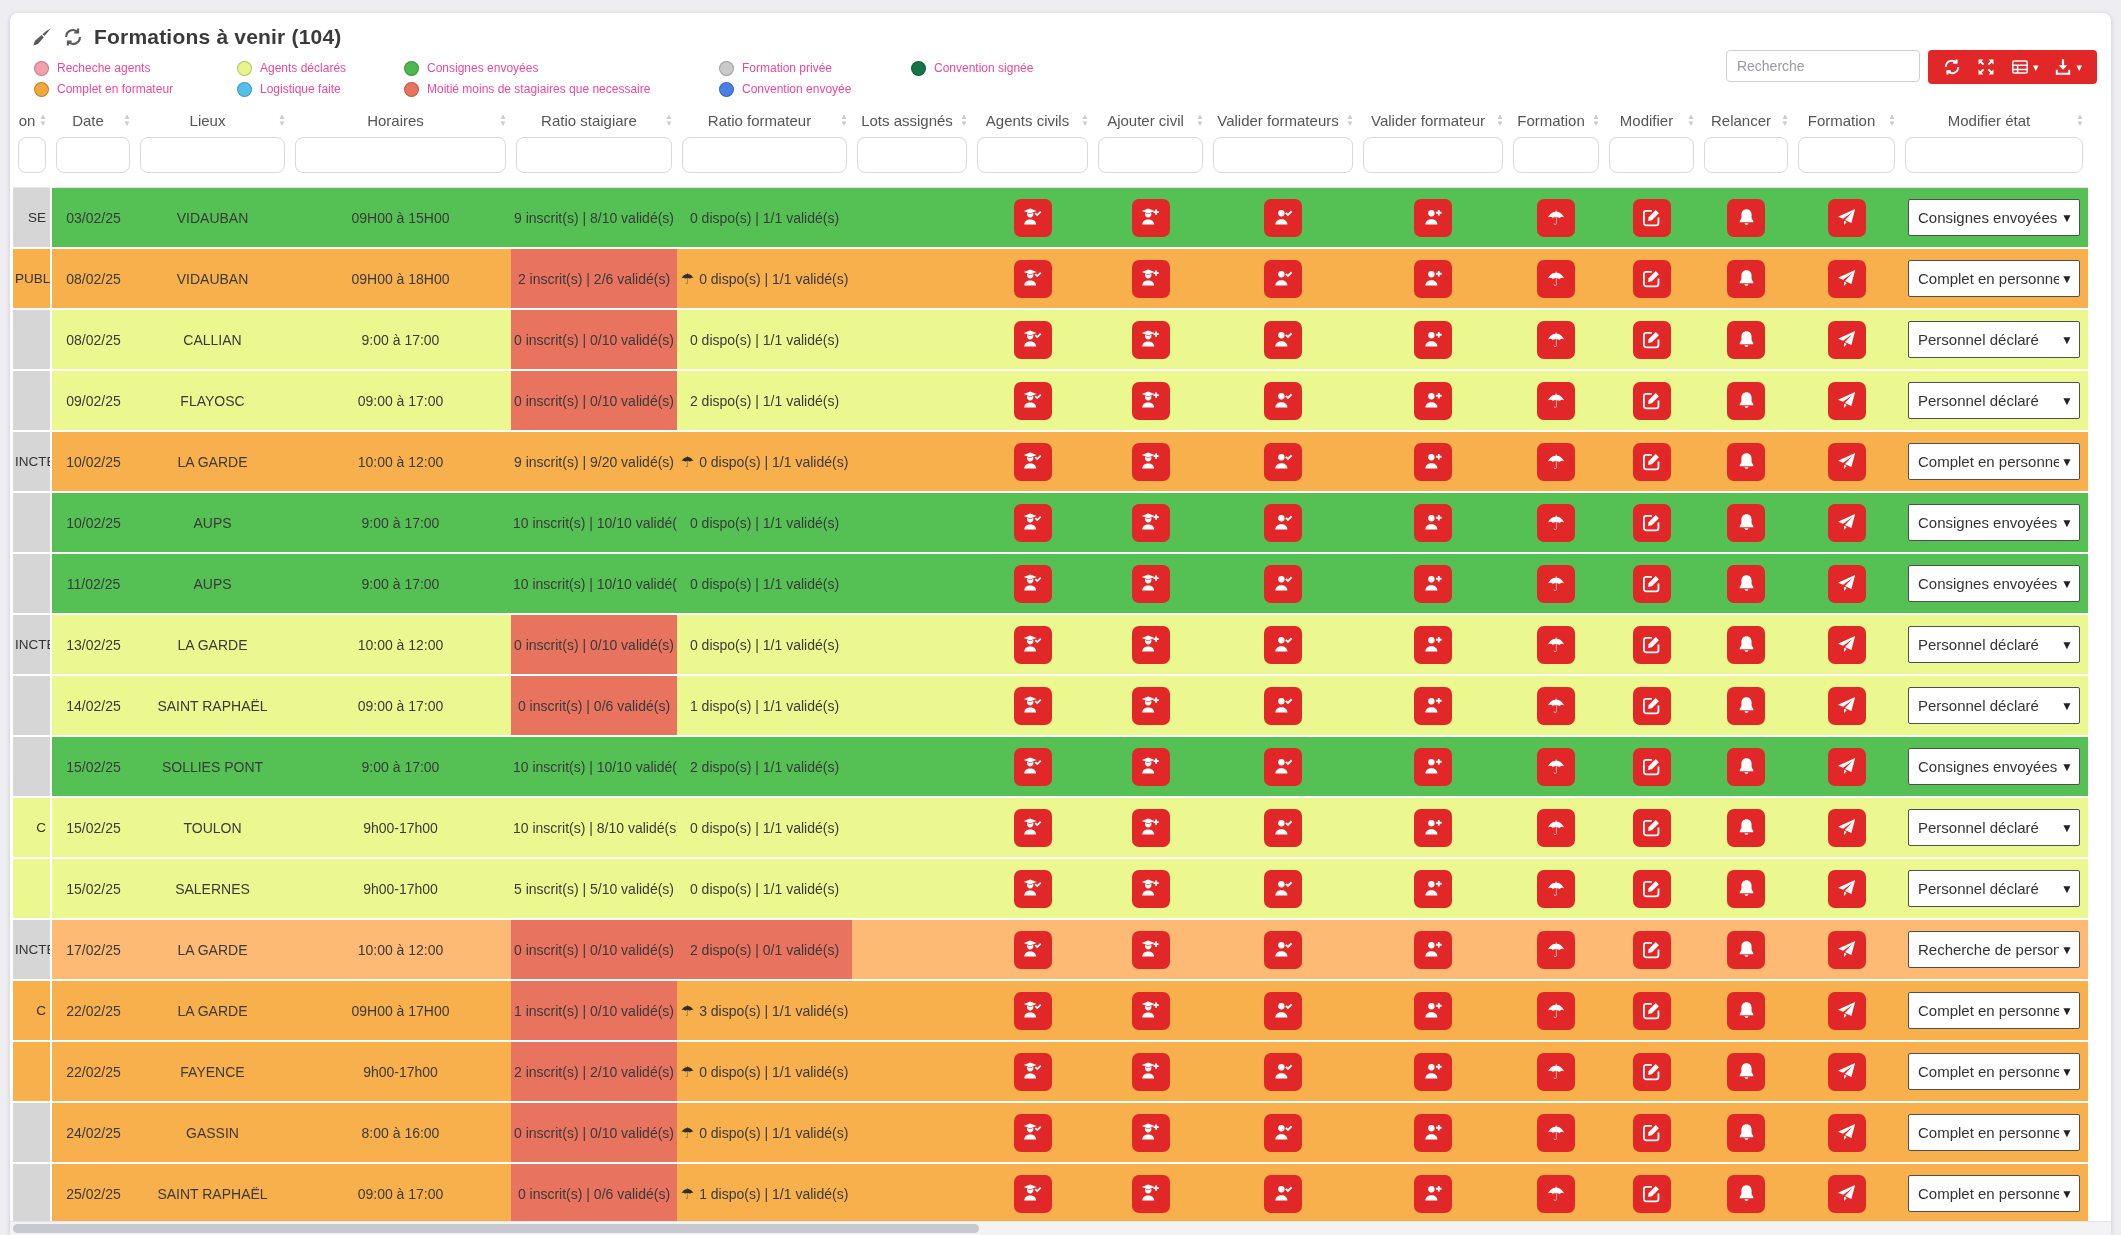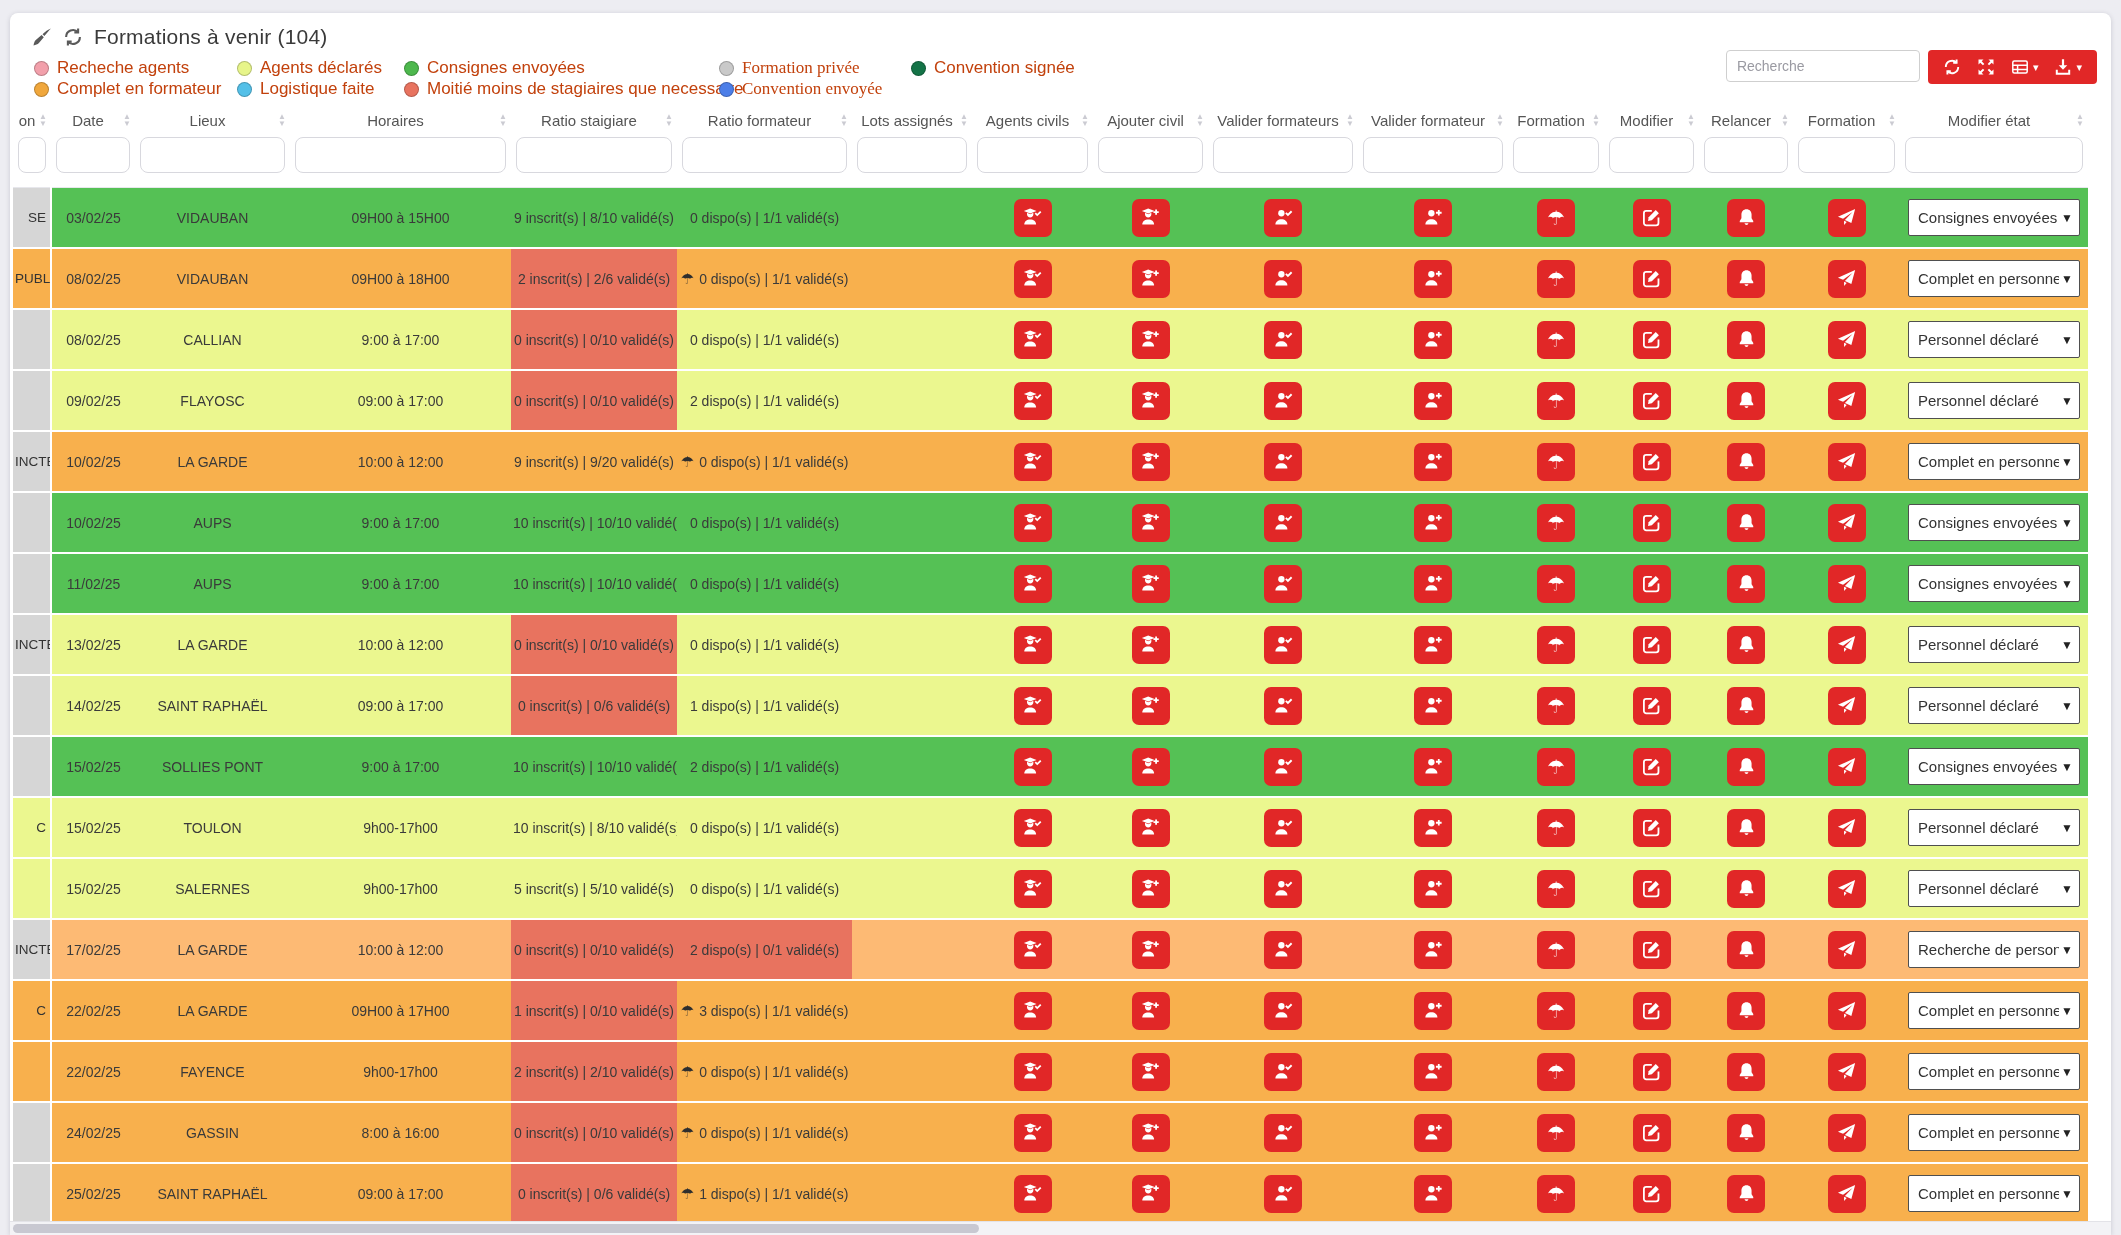--- a/index.html
+++ b/index.html
@@ -11,31 +11,31 @@
   }
   .card{
     position:absolute;left:10px;top:13px;width:2101px;height:1222px;
     background:#ffffff;border-radius:8px 8px 0 0;
     box-shadow:0 1px 5px rgba(40,40,60,.18);
     overflow:hidden;
   }
   
   .card-header{position:relative;height:92px;}
   .title-row{position:absolute;left:22px;top:12px;display:flex;align-items:center;gap:11px;}
-  .title-row h1{margin:0;font-size:21px;font-weight:400;color:#3a3a3a;letter-spacing:.2px;}
+  .title-row h1{margin:0;font-size:21px;font-weight:700;color:#3a3a3a;letter-spacing:.2px;}
   .hicon{width:20px;height:20px;display:inline-flex;}
   .legend{position:absolute;left:24px;top:46px;display:flex;}
   .legend-column{display:flex;flex-direction:column;gap:3px;}
   .legend-column:nth-child(1){width:203px;}
   .legend-column:nth-child(2){width:167px;}
   .legend-column:nth-child(3){width:315px;}
-  .legend-column:nth-child(4){width:192px;font-family:Liberation Serif, serif;}
+  .legend-column:nth-child(4){width:192px;}
   .legend-item{display:flex;align-items:center;gap:8px;height:18px;}
   .legend-dot{width:13px;height:13px;border-radius:50%;border:1px solid rgba(0,0,0,.22);flex:none;}
-  .legend-label{font-size:17px;color:#c2410c;white-space:nowrap;}
+  .legend-label{font-size:12px;color:#ec4899;white-space:nowrap;}
   .top-right{position:absolute;right:14px;top:9px;display:flex;gap:8px;align-items:flex-start;margin-top:28px;}
   .search-input{
     width:172px;height:30px;border:1px solid #cfcfcf;border-radius:4px;
     padding:0 10px;font-size:14px;color:#444;outline:none;
     font-family:"Liberation Sans","DejaVu Sans",sans-serif;
   }
   .search-input::placeholder{color:#9a9aa2;}
   .btn-group{
     height:34px;background:#e12727;border-radius:4px;
     display:flex;align-items:center;padding:0 7px;

